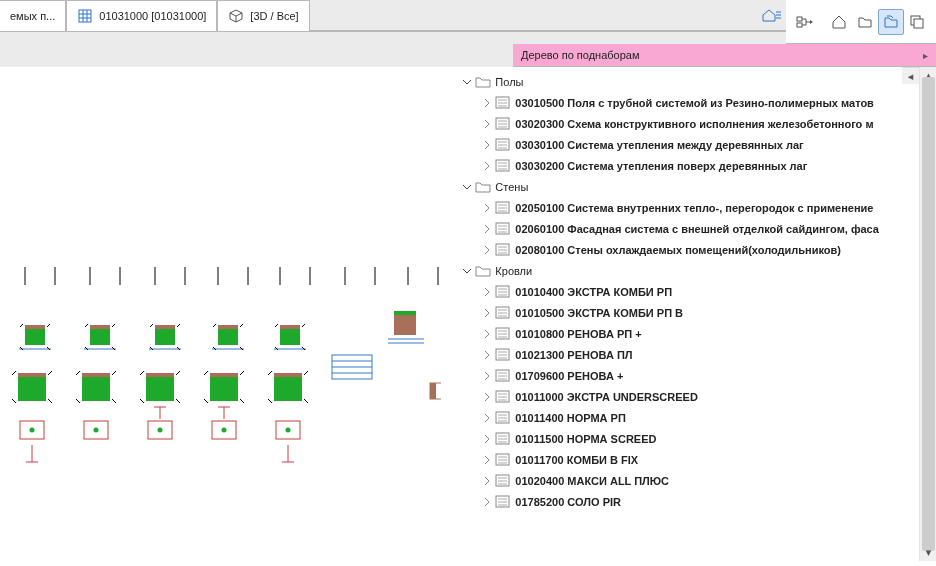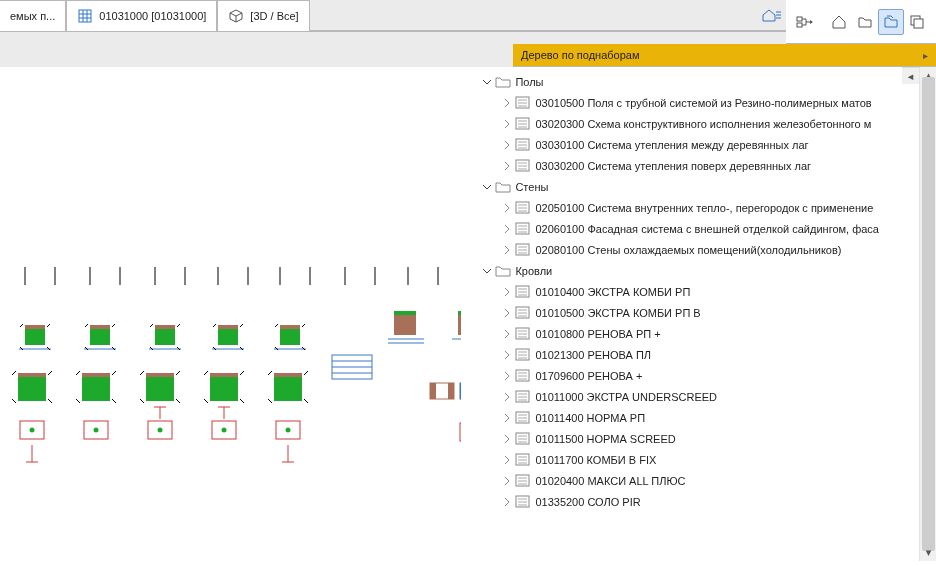--- a/index.html
+++ b/index.html
@@ -12,38 +12,38 @@
     .tab.first { border-left: none; }
     .tab.spacer { flex: 1; background: #ebebeb; border: none; border-bottom: 1px solid #b8b8b8; cursor: default; }
     .tab .icon-holder { width: 16px; height: 16px; display: inline-flex; align-items: center; justify-content: center; }
     .tab-strip .divider-icon { width: 28px; display: flex; align-items: center; justify-content: center; border-bottom: 1px solid #b8b8b8; }
     .top-right { display: flex; align-items: center; gap: 0; background: #fff; border-bottom: 1px solid #b8b8b8; padding: 0 6px; }
     .tool-btn { width: 26px; height: 26px; display: inline-flex; align-items: center; justify-content: center; border: 1px solid transparent; border-radius: 2px; cursor: pointer; }
     .tool-btn.active { background: #d7e6f9; border: 1px solid #7aa7d8; }
     .tool-btn.small-gap { margin-right: 8px; }
 
     
-    .panel-header { margin-left: 513px; height: 23px; background: #eab308; border-bottom: 1px solid #b8b8b8; display: flex; align-items: center; padding: 0 8px; font-size: 11px; color: #222; }
+    .panel-header { margin-left: 513px; height: 23px; background: #f9a8d4; border-bottom: 1px solid #b8b8b8; display: flex; align-items: center; padding: 0 8px; font-size: 11px; color: #222; }
     .panel-header .arrow-right { margin-left: auto; font-size: 10px; color: #555; }
 
     
     .main { display: flex; height: calc(566px - 32px - 23px); }
     .canvas { width: 513px; background: #fff; position: relative; overflow: hidden; }
     .tree-pane { flex: 1; background: #fff; display: flex; position: relative; }
     .tree-scroll { overflow: auto; flex: 1; }
 
     
     ul.tree { list-style: none; padding-left: 0; margin: 4px 0; }
     ul.tree li { white-space: nowrap; }
     .node { display: flex; align-items: center; height: 21px; padding-right: 6px; cursor: pointer; }
     .expander { width: 12px; height: 12px; display: inline-flex; align-items: center; justify-content: center; margin-right: 2px; color: #555; }
     .node-icon { width: 16px; height: 14px; display: inline-flex; align-items: center; justify-content: center; margin-right: 4px; }
     .node-label { font-size: 11px; color: #222; }
     .depth-1 { padding-left: 20px; }
-    .depth-2 { padding-left: 40px; }
+    .depth-2 { padding-left: 40px; font-weight: bold; }
     .bottom-scrollbar { height: 17px; background: #f0f0f0; border-top: 1px solid #dcdcdc; display: flex; align-items: center; }
     .sb-arrow { width: 17px; height: 17px; display: flex; align-items: center; justify-content: center; color: #555; }
     .sb-track { flex: 1; height: 17px; position: relative; }
     .sb-thumb { position: absolute; left: 0; top: 2px; height: 13px; width: 60%; background: #cdcdcd; border-radius: 2px; }
 
     
     .tree-pane .vscroll { position: absolute; right: 0; top: 0; width: 17px; bottom: 17px; background: #f0f0f0; border-left: 1px solid #e3e3e3; }
     .tree-pane .vscroll .vthumb { position: absolute; left: 2px; width: 13px; top: 10px; bottom: 10px; background: #cdcdcd; border-radius: 2px; }
     .tree-pane .vscroll .varrow { position: absolute; left: 0; width: 17px; height: 17px; display: flex; align-items: center; justify-content: center; color: #555; }
     .tree-pane .vscroll .varrow.up { top: 0; }
@@ -640,21 +640,21 @@
                 </svg>
               </span>
               <span class="node-icon">
                 <svg width="16" height="13">
                   <rect x="1" y="1" width="13" height="11" fill="#fff" stroke="#888"></rect>
                   <line x1="3" y1="4" x2="12" y2="4" stroke="#aaa"></line>
                   <line x1="3" y1="7" x2="12" y2="7" stroke="#aaa"></line>
                   <line x1="3" y1="10" x2="12" y2="10" stroke="#aaa"></line>
                 </svg>
               </span>
-              <span class="node-label">01335200 СОЛО PIR</span>
+              <span class="node-label">01785200 СОЛО PIR</span>
             </div>
           </li>
         </ul>
     </div>
     <div class="vscroll">
       <div class="varrow up">▴</div>
       <div class="vthumb"></div>
       <div class="varrow down">▾</div>
     </div>
     <div class="bottom-scrollbar">

